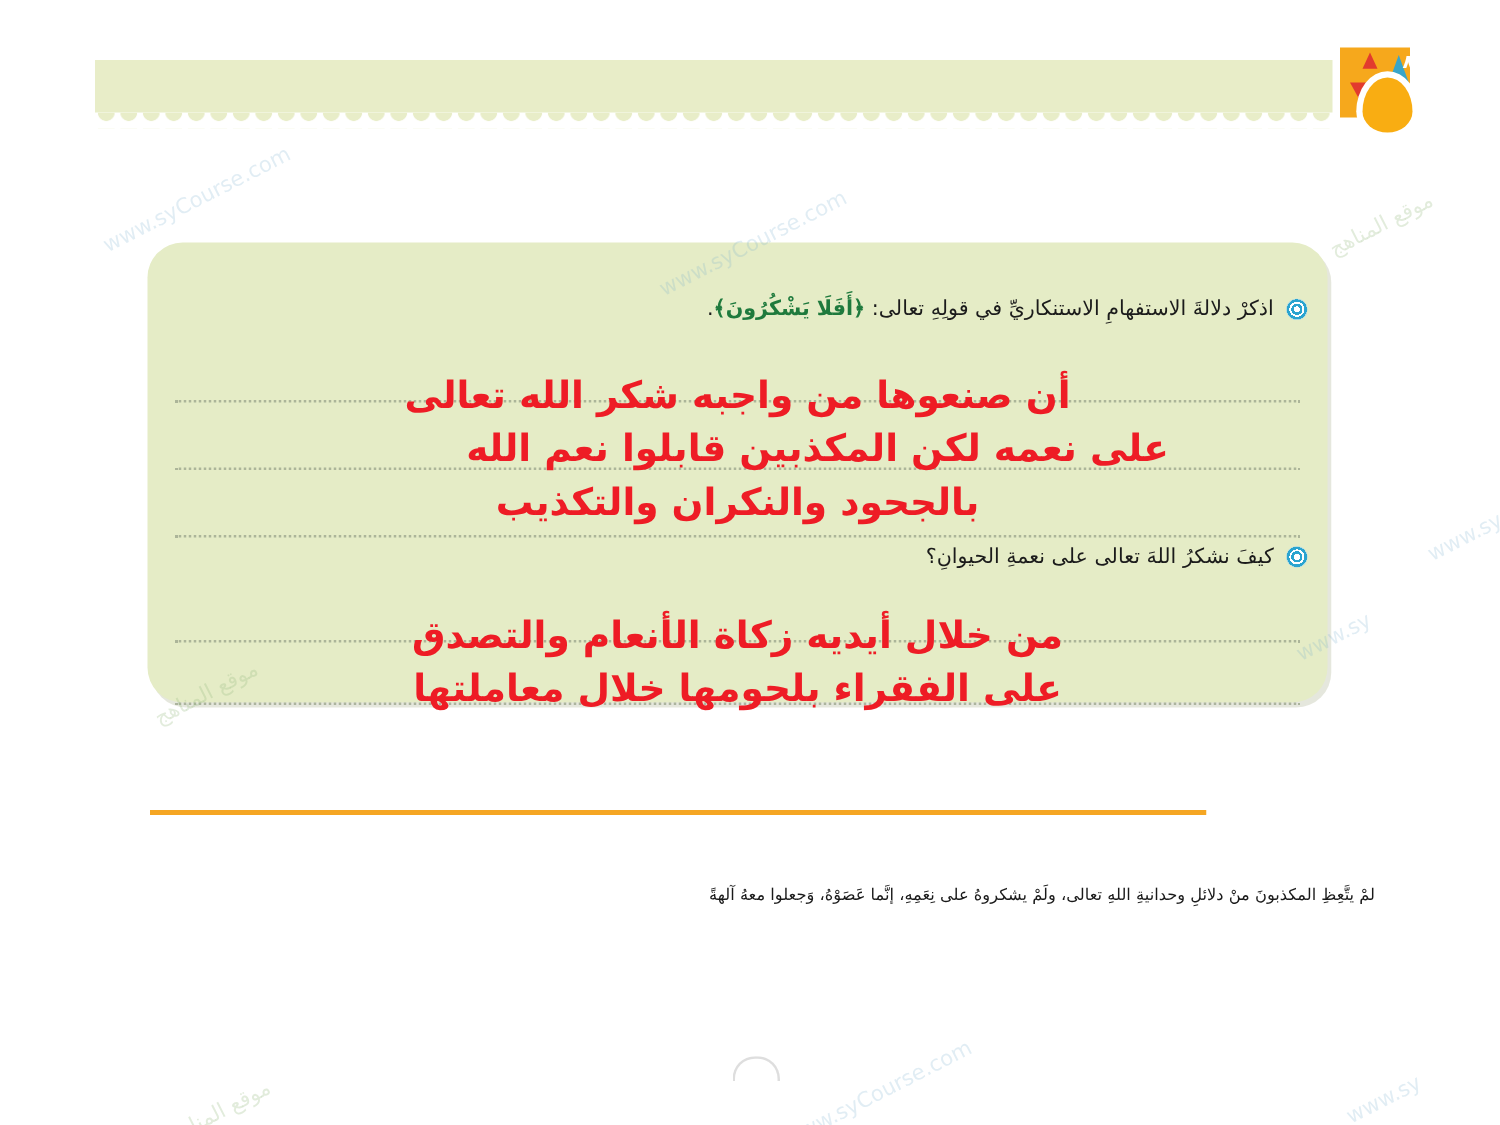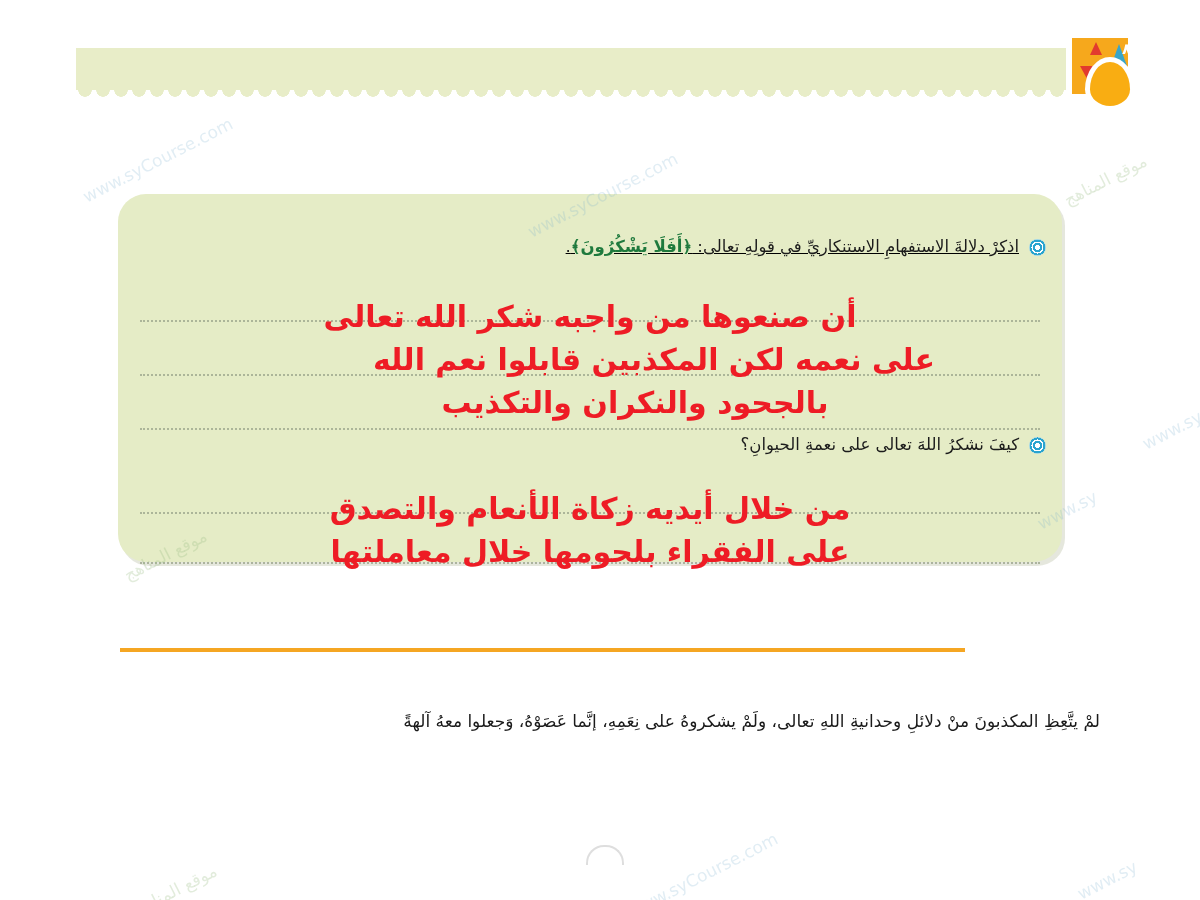--- a/index.html
+++ b/index.html
@@ -196,21 +196,21 @@
   }
 
   
   #body-text {
     position: absolute;
     left: 100px;
     top: 700px;
     width: 1000px;
     direction: rtl;
     text-align: justify;
-    font-size: 17px;
+    font-size: 13px;
     line-height: 2.55;
     color: #1a1a1a;
   }
   #body-text .bline {
     display: block;
     white-space: nowrap;
   }
   #body-text .bline:first-child { text-align: justify; }
 
   
@@ -249,32 +249,32 @@
     <div class="orn-block"></div>
     <div class="orn-red2"></div>
     <div class="orn-blue"></div>
     <div class="orn-red"></div>
     <div class="orn-drop"></div>
     <div class="orn-page-num">٨٥</div>
   </div>
 
   <div id="activity-card">
 
-    <div class="q-row" style="right:16px; top:42px;text-decoration:underline;">
+    <div class="q-row" style="right:16px; top:42px;">
       <span class="q-bullet"></span>
       <span class="q-text"><span>اذكرْ دلالةَ الاستفهامِ الاستنكاريِّ في قولِهِ تعالى: </span><span class="ayah">﴿أَفَلَا يَشْكُرُونَ﴾</span><span>.</span></span>
     </div>
 
     <div class="guide" style="left:22px; top:126px; width:900px;"></div>
     <div class="guide" style="left:22px; top:180px; width:900px;"></div>
     <div class="guide" style="left:22px; top:234px; width:900px;"></div>
 
     <div class="answer" style="left:0; top:102px; width:944px;">أن صنعوها من واجبه شكر الله تعالى</div>
     <div class="answer" style="left:0; top:145px; width:1072px;">على نعمه لكن المكذبين قابلوا نعم الله</div>
-    <div class="answer" style="left:0; top:188px; width:944px;padding-left:45px;">بالجحود والنكران والتكذيب</div>
+    <div class="answer" style="left:0; top:188px; width:944px;">بالجحود والنكران والتكذيب</div>
 
     <div class="q-row" style="right:16px; top:240px;">
       <span class="q-bullet"></span>
       <span class="q-text">كيفَ نشكرُ اللهَ تعالى على نعمةِ الحيوانِ؟</span>
     </div>
 
     <div class="guide" style="left:22px; top:318px; width:900px;"></div>
     <div class="guide" style="left:22px; top:368px; width:900px;"></div>
 
     <div class="answer" style="left:0; top:294px; width:944px;">من خلال أيديه زكاة الأنعام والتصدق</div>

